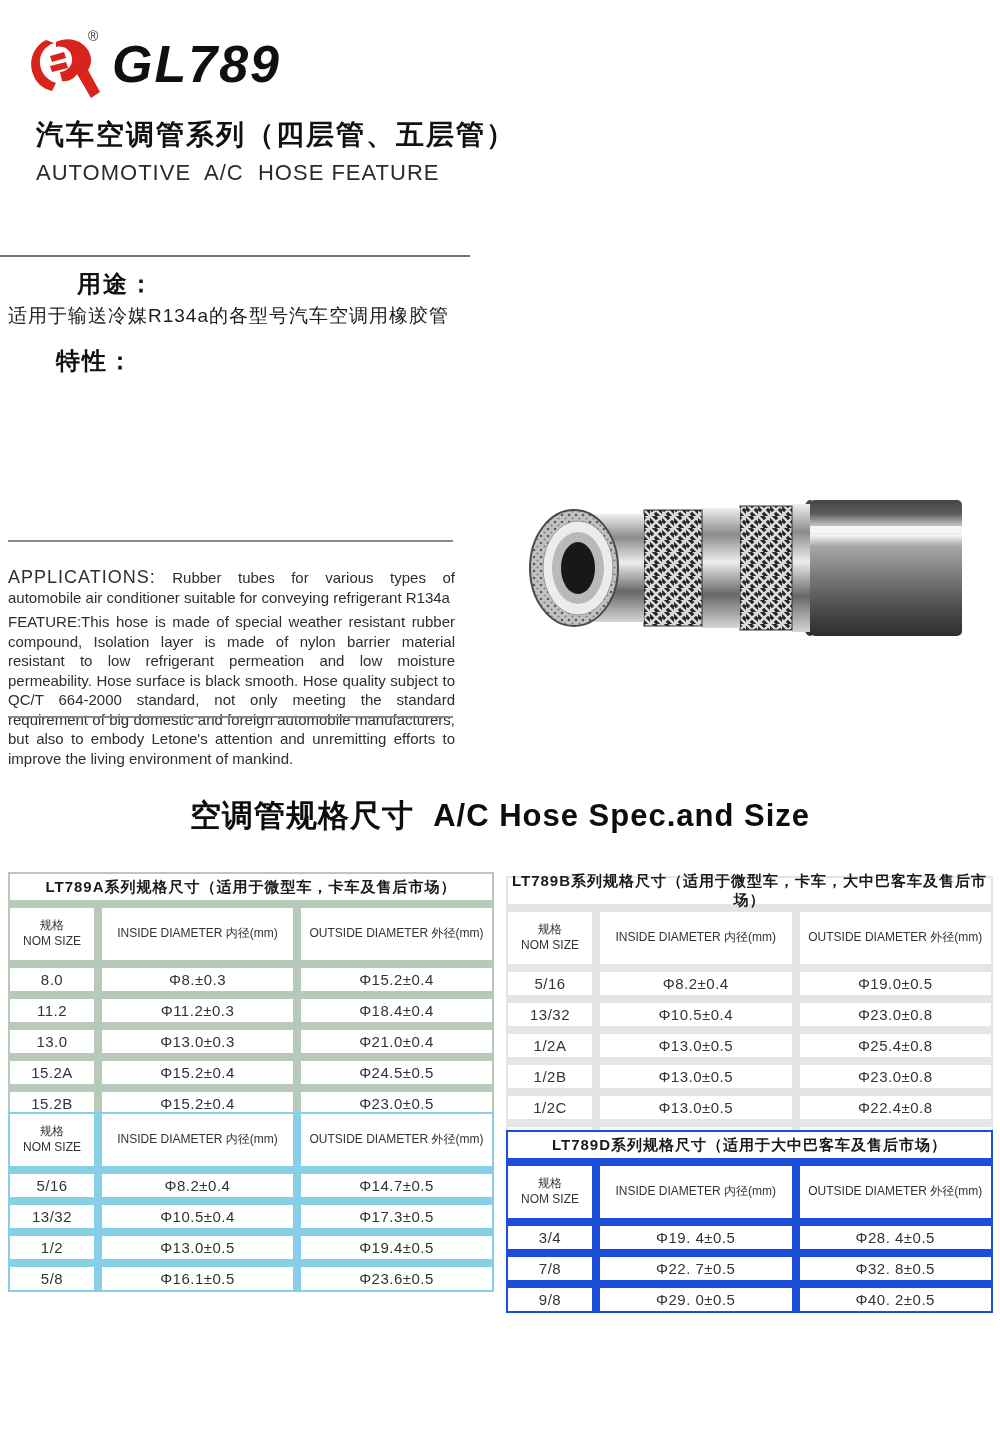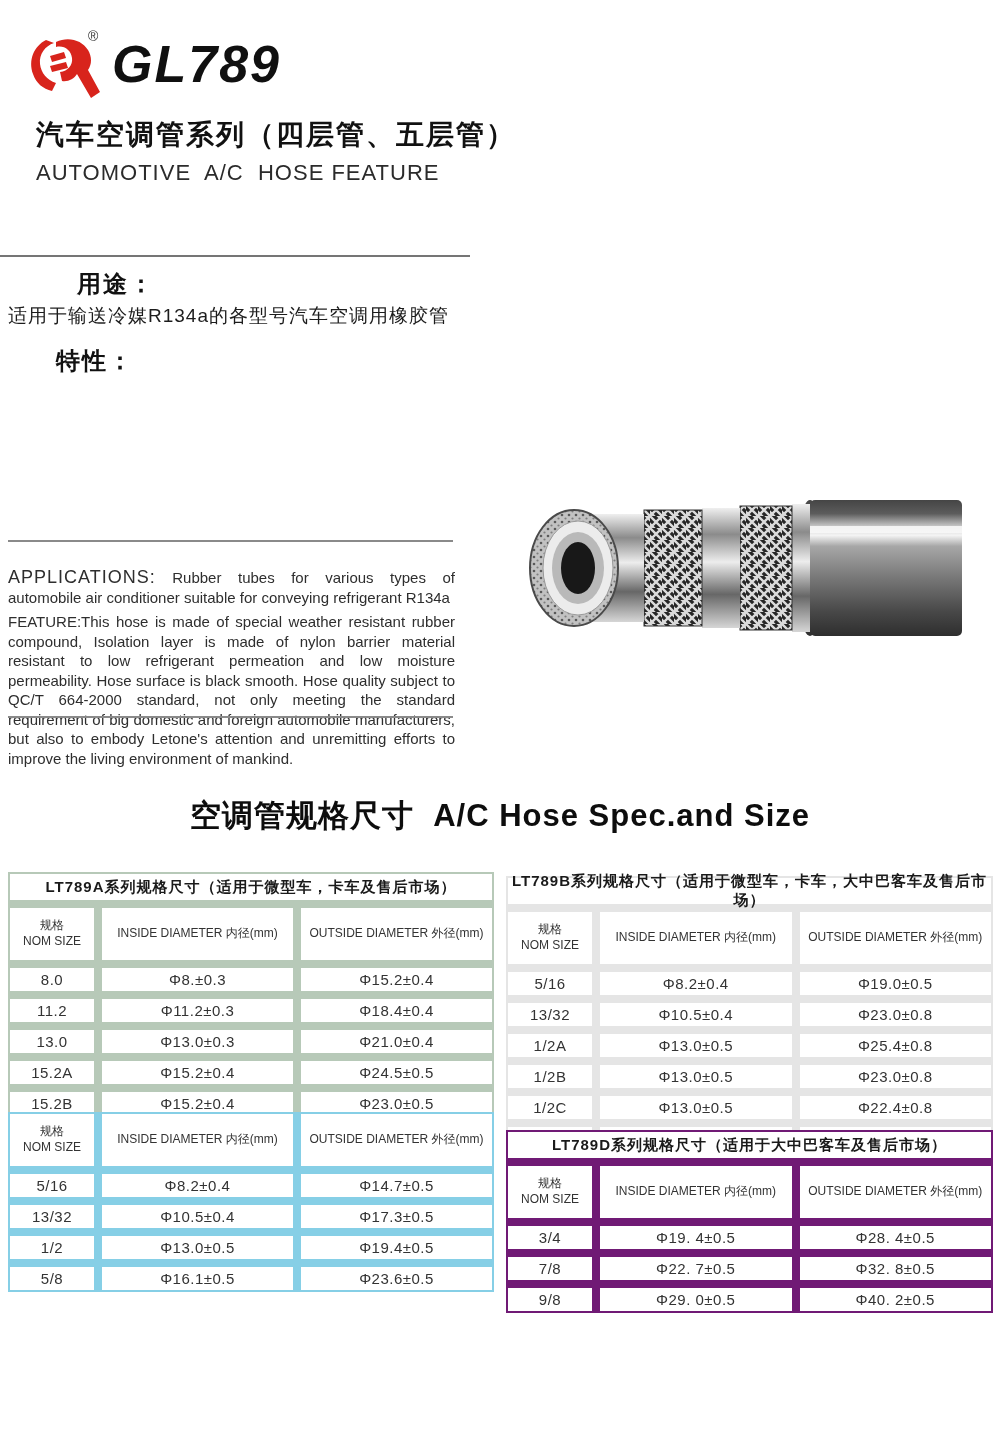--- a/index.html
+++ b/index.html
@@ -194,21 +194,21 @@
         <div class="cell data">Φ10.5±0.4</div>
         <div class="cell data">Φ17.3±0.5</div>
         <div class="cell data">1/2</div>
         <div class="cell data">Φ13.0±0.5</div>
         <div class="cell data">Φ19.4±0.5</div>
         <div class="cell data">5/8</div>
         <div class="cell data">Φ16.1±0.5</div>
         <div class="cell data">Φ23.6±0.5</div>
       </div>
     </div>
-  <div class="spec-table table-d" style="background: #701a75;">
+  <div class="spec-table table-d" style="background: #1d4ed8;">
       <div class="grid">
         <div class="cell title">LT789D系列规格尺寸（适用于大中巴客车及售后市场）</div>
         <div class="cell head">规格
 NOM SIZE</div>
         <div class="cell head">INSIDE DIAMETER 内径(mm)</div>
         <div class="cell head">OUTSIDE DIAMETER 外径(mm)</div>
         <div class="cell data">3/4</div>
         <div class="cell data">Φ19. 4±0.5</div>
         <div class="cell data">Φ28. 4±0.5</div>
         <div class="cell data">7/8</div>

